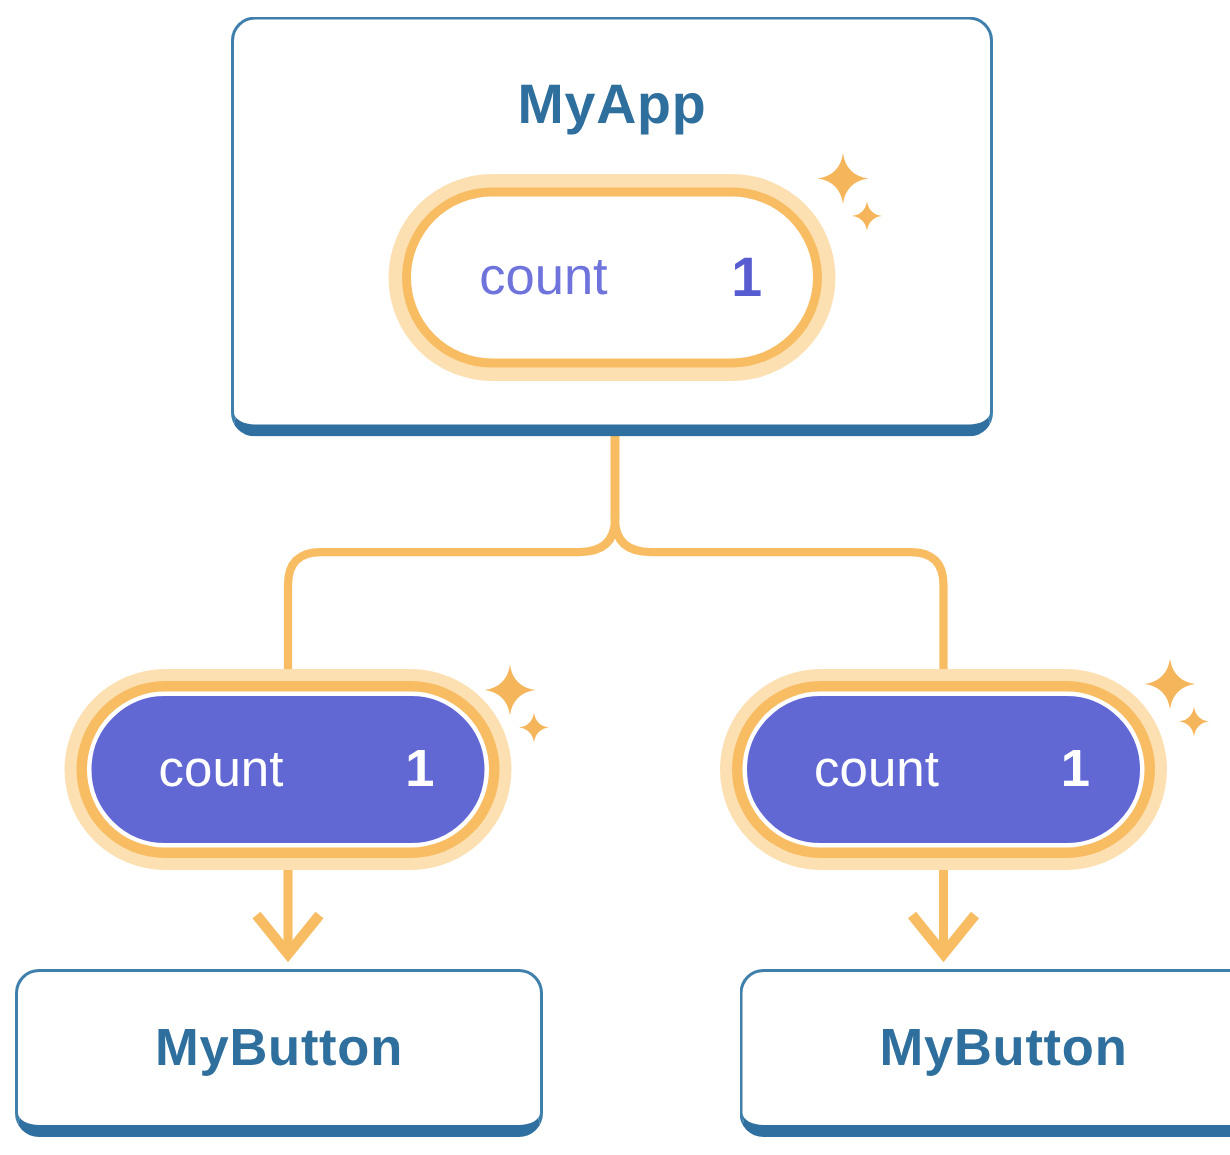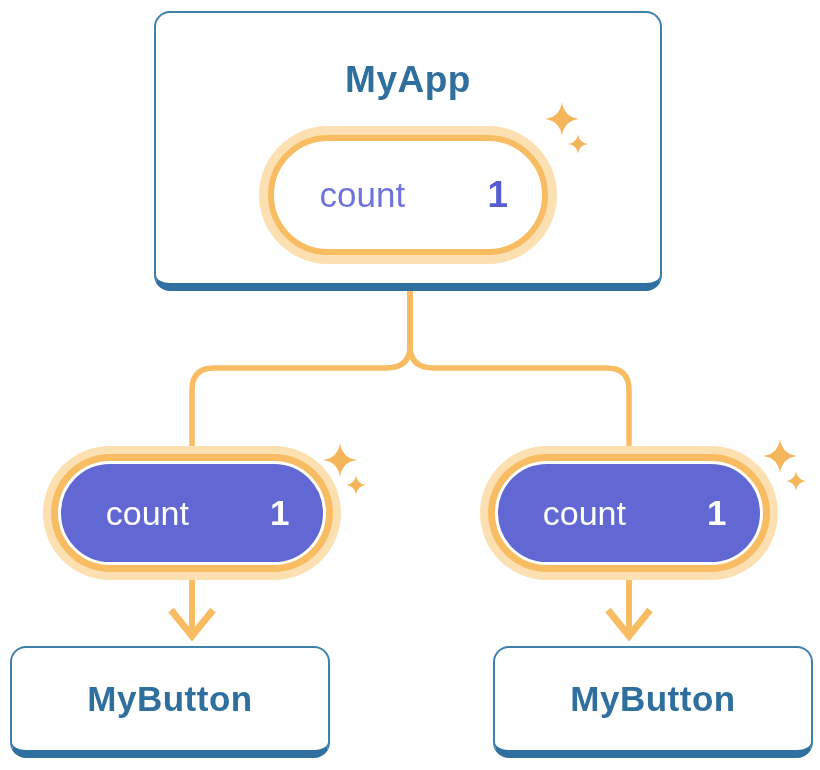--- a/index.html
+++ b/index.html
@@ -26,32 +26,32 @@
     border-radius: 16px;
     box-sizing: border-box;
     z-index: 1;
   }
   .card-root {
     left: 154px; top: 11px;
     width: 508px; height: 280px;
     display: flex;
     flex-direction: column;
     align-items: center;
-    padding-top: 44px;
+    padding-top: 34px;
   }
   .card-title {
     font-size: 37px;
     font-weight: 700;
     color: #2F6F9E;
     height: 46px;
     line-height: 46px;
     letter-spacing: 0.5px;
   }
   .card-child {
-    width: 320px; height: 112px;
+    width: 352px; height: 112px;
     display: flex;
     align-items: center;
     justify-content: center;
   }
   .card-child .card-title { height: auto; line-height: normal; font-size: 35px; }
   .card-child-left  { left: 10px;  top: 646px; }
   .card-child-right { left: 493px; top: 646px; }
 
   .pill {
     display: flex;

